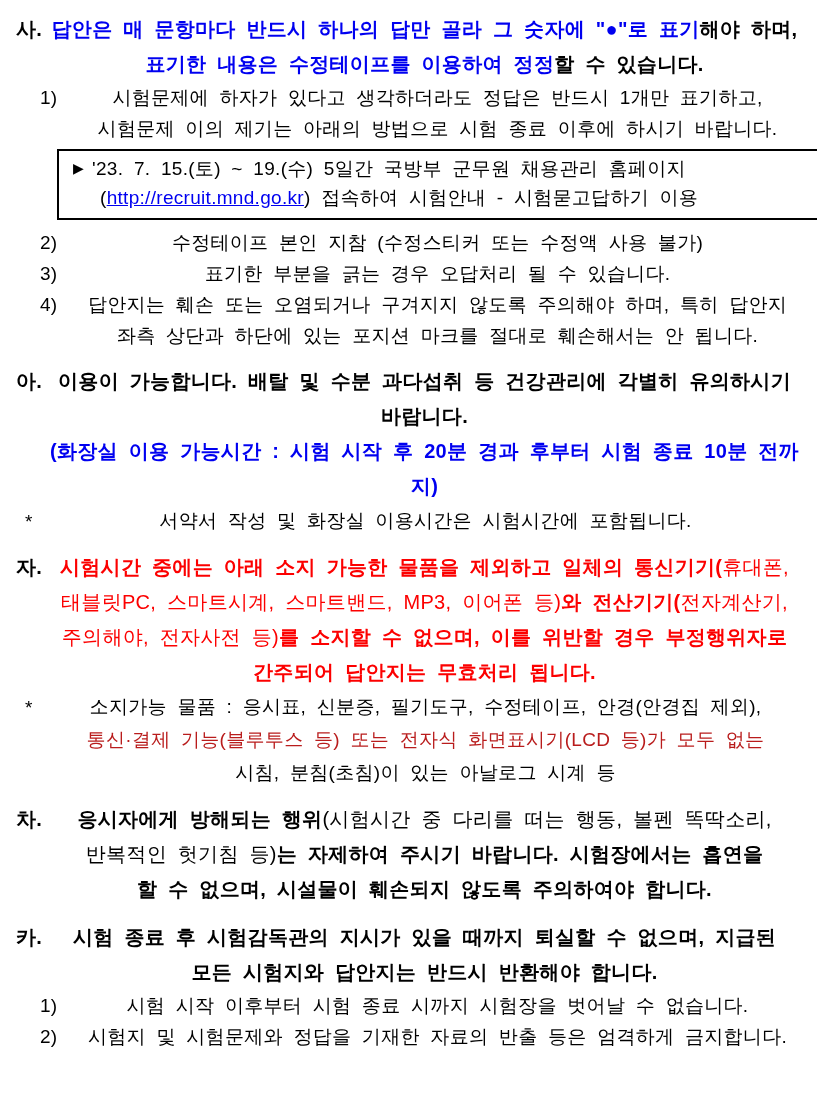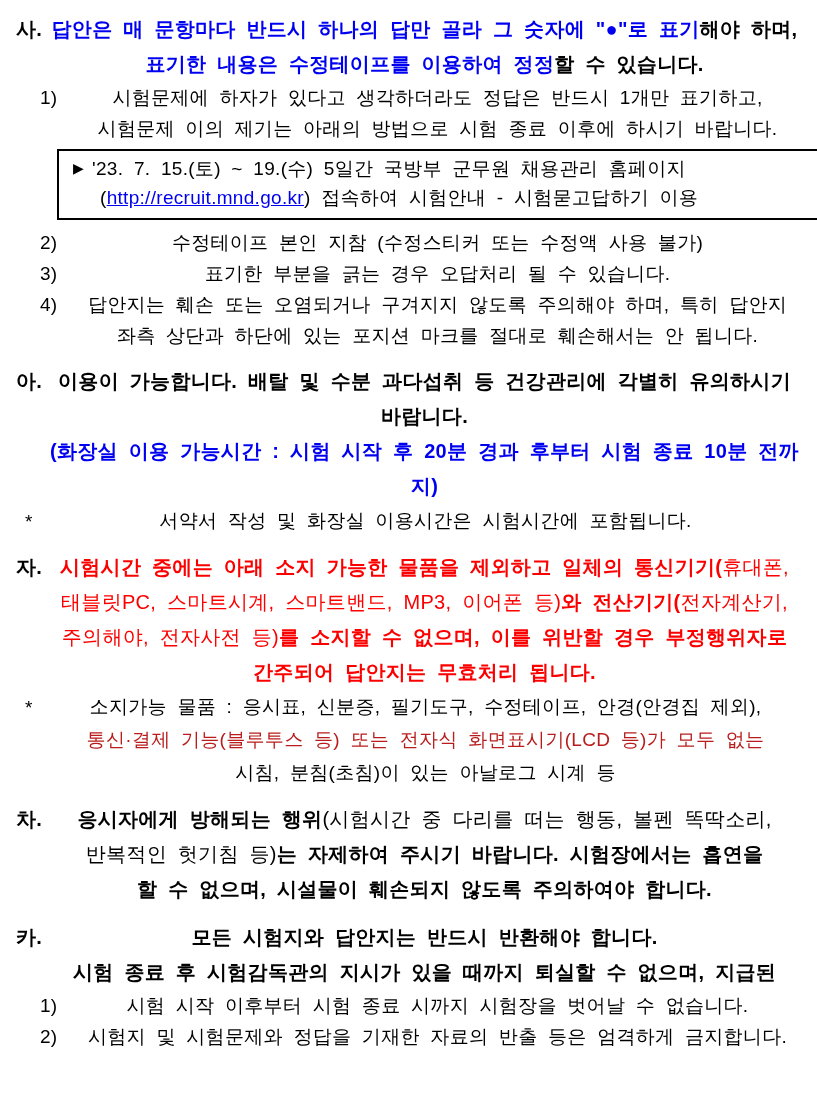--- a/index.html
+++ b/index.html
@@ -82,18 +82,18 @@
       <div class="line starcont"><span class="seg" style="color: rgb(0, 0, 0);">시침, 분침(초침)이 있는 아날로그 시계 등</span></div>
     </div>
     <div class="section">
       <span class="label">차.</span>
       <div class="line head"><span class="seg b" style="color: rgb(0, 0, 0);">응시자에게 방해되는 행위</span><span class="seg" style="color: rgb(0, 0, 0);">(시험시간 중 다리를 떠는 행동, 볼펜 똑딱소리,</span></div>
       <div class="line head"><span class="seg" style="color: rgb(0, 0, 0);">반복적인 헛기침 등)</span><span class="seg b" style="color: rgb(0, 0, 0);">는 자제하여 주시기 바랍니다. 시험장에서는 흡연을</span></div>
       <div class="line head"><span class="seg b" style="color: rgb(0, 0, 0);">할 수 없으며, 시설물이 훼손되지 않도록 주의하여야 합니다.</span></div>
     </div>
     <div class="section">
       <span class="label">카.</span>
+      <div class="line head"><span class="seg b" style="color: rgb(0, 0, 0);">시험 종료 후 시험감독관의 지시가 있을 때까지 퇴실할 수 없으며, 지급된</span></div>
       <div class="line head"><span class="seg b" style="color: rgb(0, 0, 0);">모든 시험지와 답안지는 반드시 반환해야 합니다.</span></div>
-      <div class="line head"><span class="seg b" style="color: rgb(0, 0, 0);">시험 종료 후 시험감독관의 지시가 있을 때까지 퇴실할 수 없으며, 지급된</span></div>
       <div class="line num"><span class="n">1)</span><span class="seg" style="color: rgb(0, 0, 0);">시험 시작 이후부터 시험 종료 시까지 시험장을 벗어날 수 없습니다.</span></div>
       <div class="line num"><span class="n">2)</span><span class="seg" style="color: rgb(0, 0, 0);">시험지 및 시험문제와 정답을 기재한 자료의 반출 등은 엄격하게 금지합니다.</span></div>
     </div>
   </div>
 
 </body></html>

